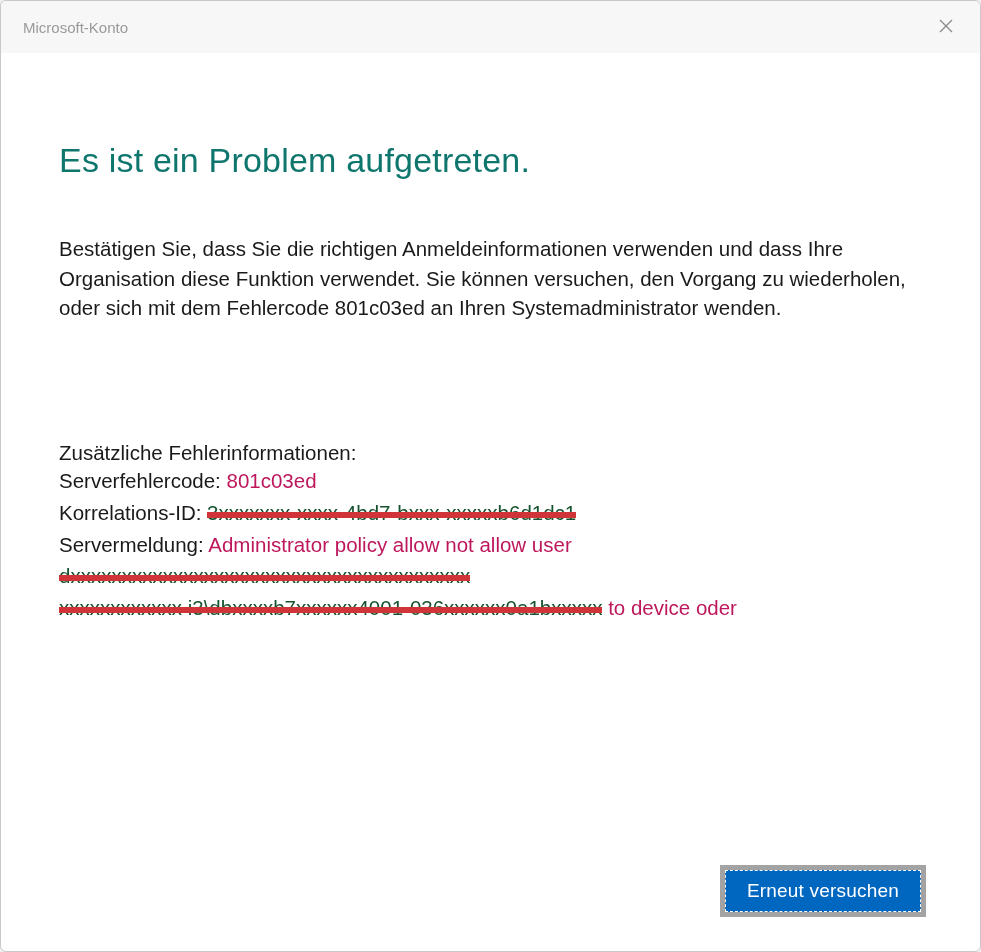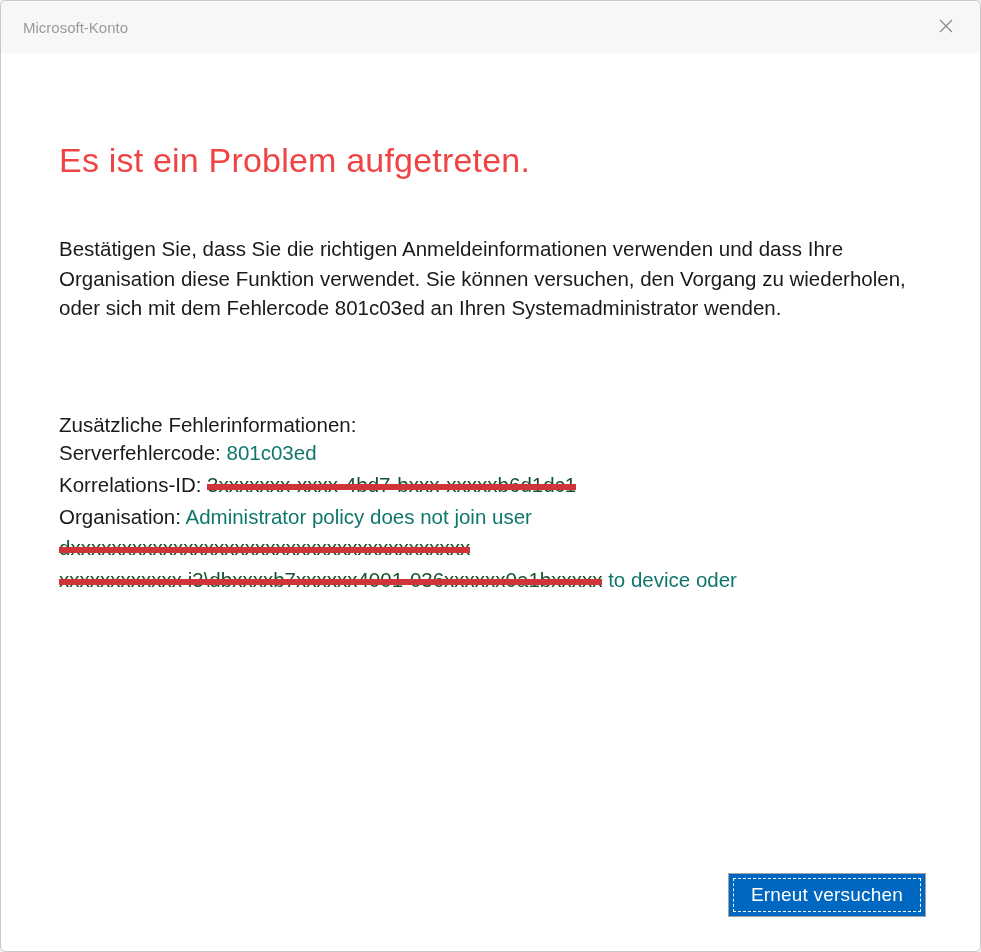--- a/index.html
+++ b/index.html
@@ -48,42 +48,42 @@
     .close-btn svg { width: 14px; height: 14px; }
     .content {
       flex: 1;
       padding: 88px 58px 0 58px;
       display: flex;
       flex-direction: column;
     }
     .heading {
       font-size: 34px;
       font-weight: 350;
-      color: #ef4444;
+      color: #0f766e;
       margin-bottom: 54px;
       letter-spacing: 0.2px;
     }
     .body-text {
       font-size: 20.5px;
       font-weight: 400;
       color: #1a1a1a;
       line-height: 1.45;
-      margin-bottom: 90px;
+      margin-bottom: 118px;
     }
     .addl-header {
       font-size: 20.5px;
       color: #1a1a1a;
     }
     .detail-block {
       font-size: 20.5px;
       color: #1a1a1a;
       line-height: 1.55;
     }
     .detail-line { display: block; }
-    .red { color: #0f766e; }
+    .red { color: #be185d; }
     .redacted {
       position: relative;
       color: #14532d;
     }
     .redacted::after {
       content: "";
       position: absolute;
       left: 0; right: 0;
       top: 46%;
       height: 6px;
@@ -93,21 +93,21 @@
       position: absolute;
       bottom: 34px;
       right: 54px;
     }
     .primary-btn {
       background: #0067c0;
       color: #ffffff;
       font-size: 19px;
       font-family: inherit;
       padding: 10px 22px;
-      border: 1px solid #a3a3a3;
+      border: 5px solid #a3a3a3;
       outline: 1.5px dashed #ffffff;
       outline-offset: -6px;
       cursor: pointer;
       letter-spacing: 0.2px;
     }
     .msg-line { word-break: break-word; }
   </style>
 </head>
 <body>
 
@@ -138,21 +138,21 @@
       <span class="detail-line">
         <span>Serverfehlercode: </span><span class="red">801c03ed</span>
       </span>
 
       <span class="detail-line">
         <span>Korrelations-ID: </span><span class="red redacted">3xxxxxxx-xxxx-4bd7-bxxx-xxxxxb6d1dc1</span>
       </span>
 
 
       <span class="detail-line msg-line">
-        <span>Organisation: </span><span class="red">Administrator policy does not join user </span><span class="red redacted">dxxxxxxxxxxxxxxxxxxxxxxxxxxxxxxxxxxxxxxx</span>
+        <span>Servermeldung: </span><span class="red">Administrator policy allow not allow user </span><span class="red redacted">dxxxxxxxxxxxxxxxxxxxxxxxxxxxxxxxxxxxxxxx</span>
       </span>
 
       <span class="detail-line msg-line">
         <span class="red redacted">xxxxxxxxxxxx i3\dbxxxxb7xxxxxx4001-036xxxxxx0a1bxxxxx</span><span class="red"> to device oder</span>
       </span>
 
 
     </div>
 
   </div>

